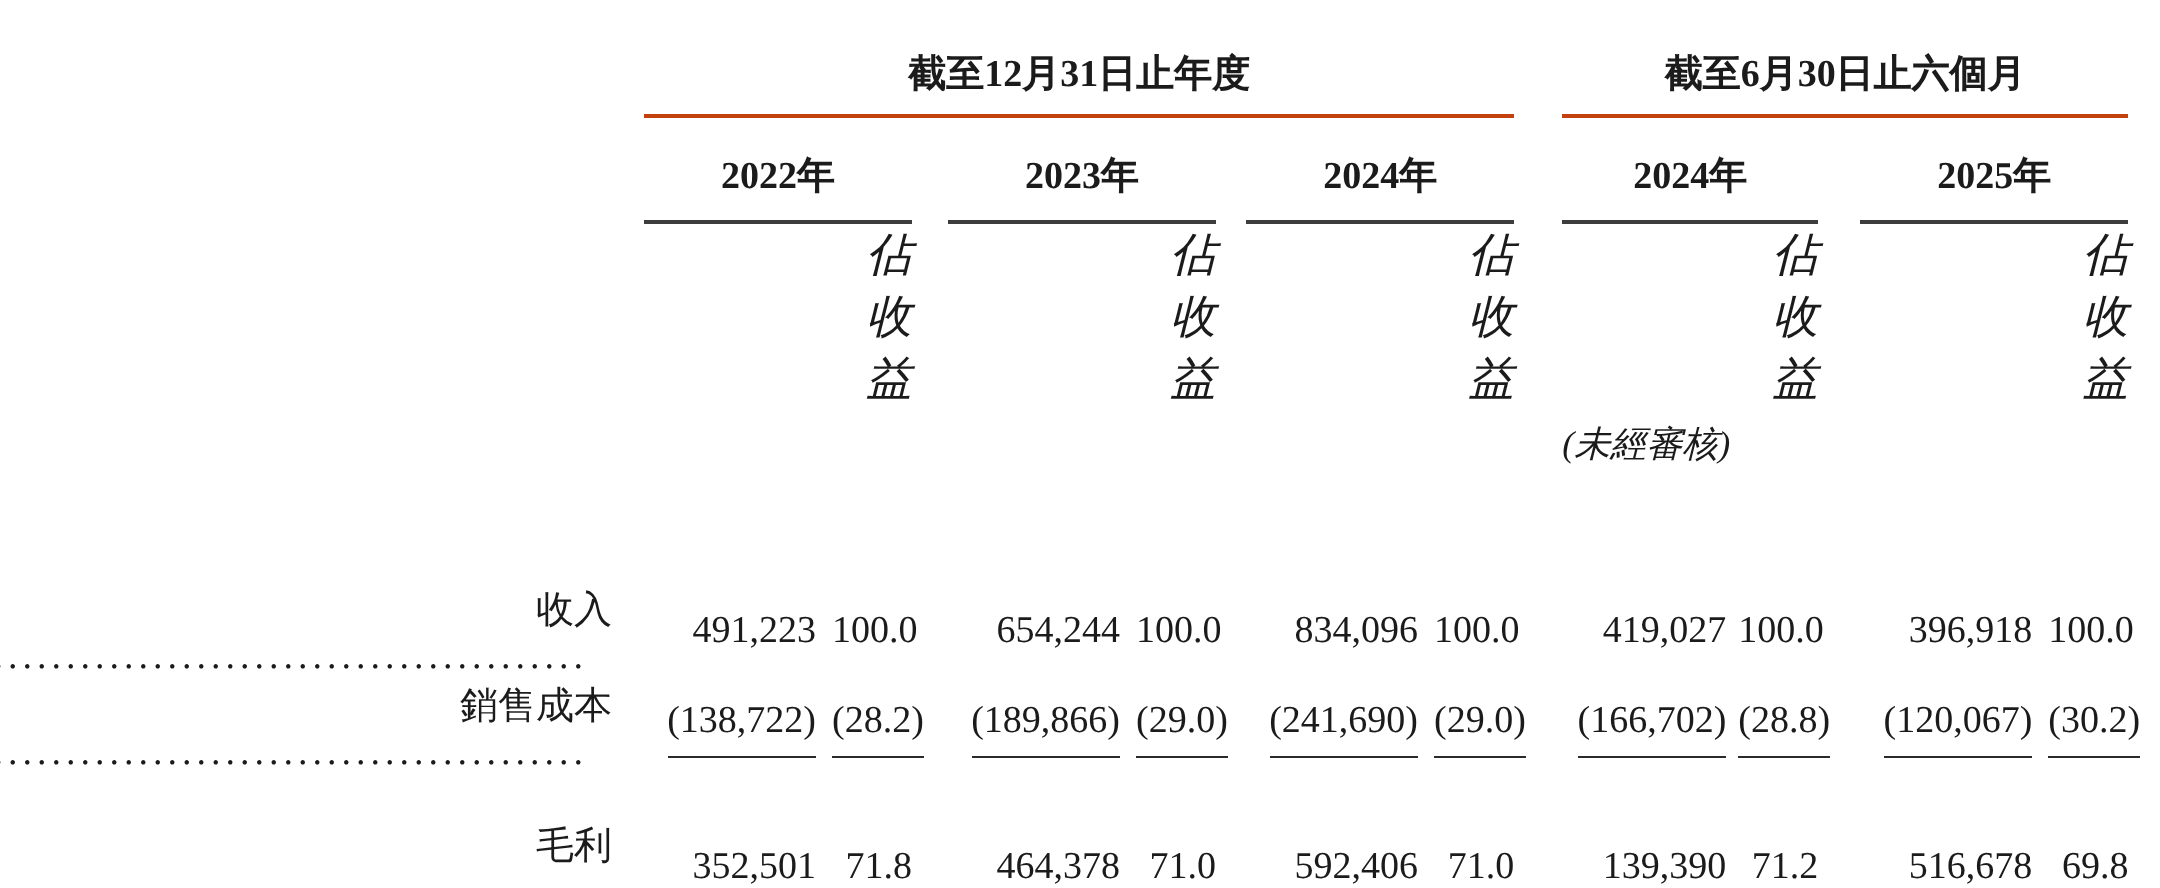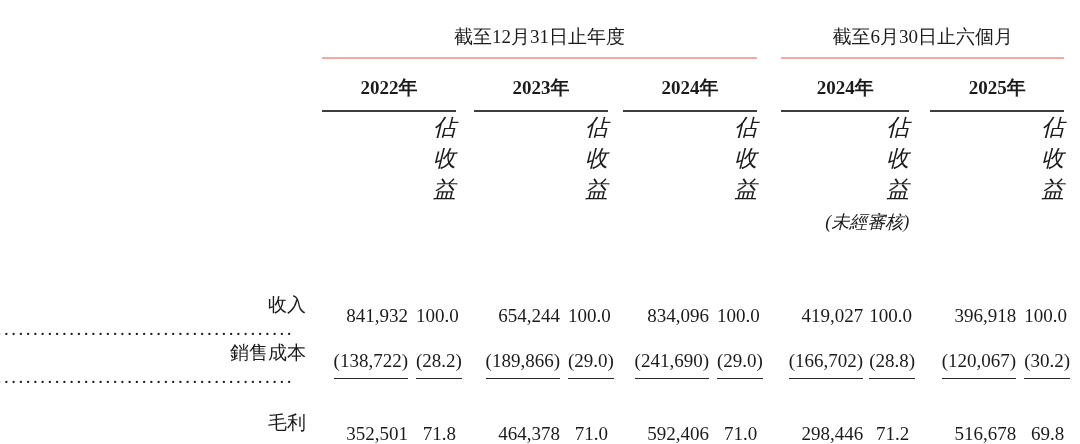--- a/index.html
+++ b/index.html
@@ -14,24 +14,24 @@
   .r-span td{height:46px;}
   .r-years td{height:42px;}
   .r-ph1 td{height:37px;}
   .r-ph2 td{height:34px;}
   .r-ph3 td{height:30px;vertical-align:top;}
   .r-sp td{height:52px;}
   .r-data td{height:40px;vertical-align:middle;}
   .r-data.u1 td{height:46px;}
   .r-sp2 td{height:22px;}
 
-  .span-hdr{text-align:center;font-weight:normal;border-bottom:2px solid #fca5a5;padding-bottom:7px;}
+  .span-hdr{text-align:center;font-weight:bold;border-bottom:2px solid #c2410c;padding-bottom:7px;}
   .yr{text-align:center;font-weight:bold;border-bottom:2px solid #3d3d3d;padding-bottom:9px;}
   .it{font-style:italic;text-align:right;font-size:23px;padding-bottom:3px;}
-  .unaud{font-style:italic;text-align:right;font-size:18px;padding-top:2px;}
+  .unaud{font-style:italic;text-align:left;font-size:18px;padding-top:2px;}
 
   .num{text-align:right;}
   .v{display:inline-block;white-space:nowrap;}
   .u1 .v{border-bottom:1px solid #2a2a2a;padding-bottom:6px;}
 
   .lead{display:flex;align-items:flex-end;flex-direction:column;}
   .rl{white-space:nowrap;}
   .dots{flex:1;overflow:hidden;white-space:nowrap;letter-spacing:2.5px;margin-left:6px;margin-right:12px;}
 </style>
 </head>
@@ -130,21 +130,21 @@
         </tr>
 
 <tr class="r-data">
   <td>
             <div class="lead">
               <span class="rl">收入</span>
               <span class="dots">................................................................................</span>
             </div>
           </td>
   <td></td>
-  <td class="num"><span class="v">841,932</span></td>
+  <td class="num"><span class="v">491,223</span></td>
           <td></td>
   <td class="num"><span class="v">100.0</span></td>
   <td></td>
   <td class="num"><span class="v">654,244</span></td>
           <td></td>
   <td class="num"><span class="v">100.0</span></td>
   <td></td>
   <td class="num"><span class="v">834,096</span></td>
           <td></td>
   <td class="num"><span class="v">100.0</span></td>
@@ -204,21 +204,21 @@
   <td class="num"><span class="v">71.8</span></td>
   <td></td>
   <td class="num"><span class="v">464,378</span></td>
           <td></td>
   <td class="num"><span class="v">71.0</span></td>
   <td></td>
   <td class="num"><span class="v">592,406</span></td>
           <td></td>
   <td class="num"><span class="v">71.0</span></td>
   <td></td>
-  <td class="num"><span class="v">298,446</span></td>
+  <td class="num"><span class="v">139,390</span></td>
           <td></td>
   <td class="num"><span class="v">71.2</span></td>
   <td></td>
   <td class="num"><span class="v">516,678</span></td>
           <td></td>
   <td class="num"><span class="v">69.8</span></td>
 </tr>
 
 </tbody>
     </table>

